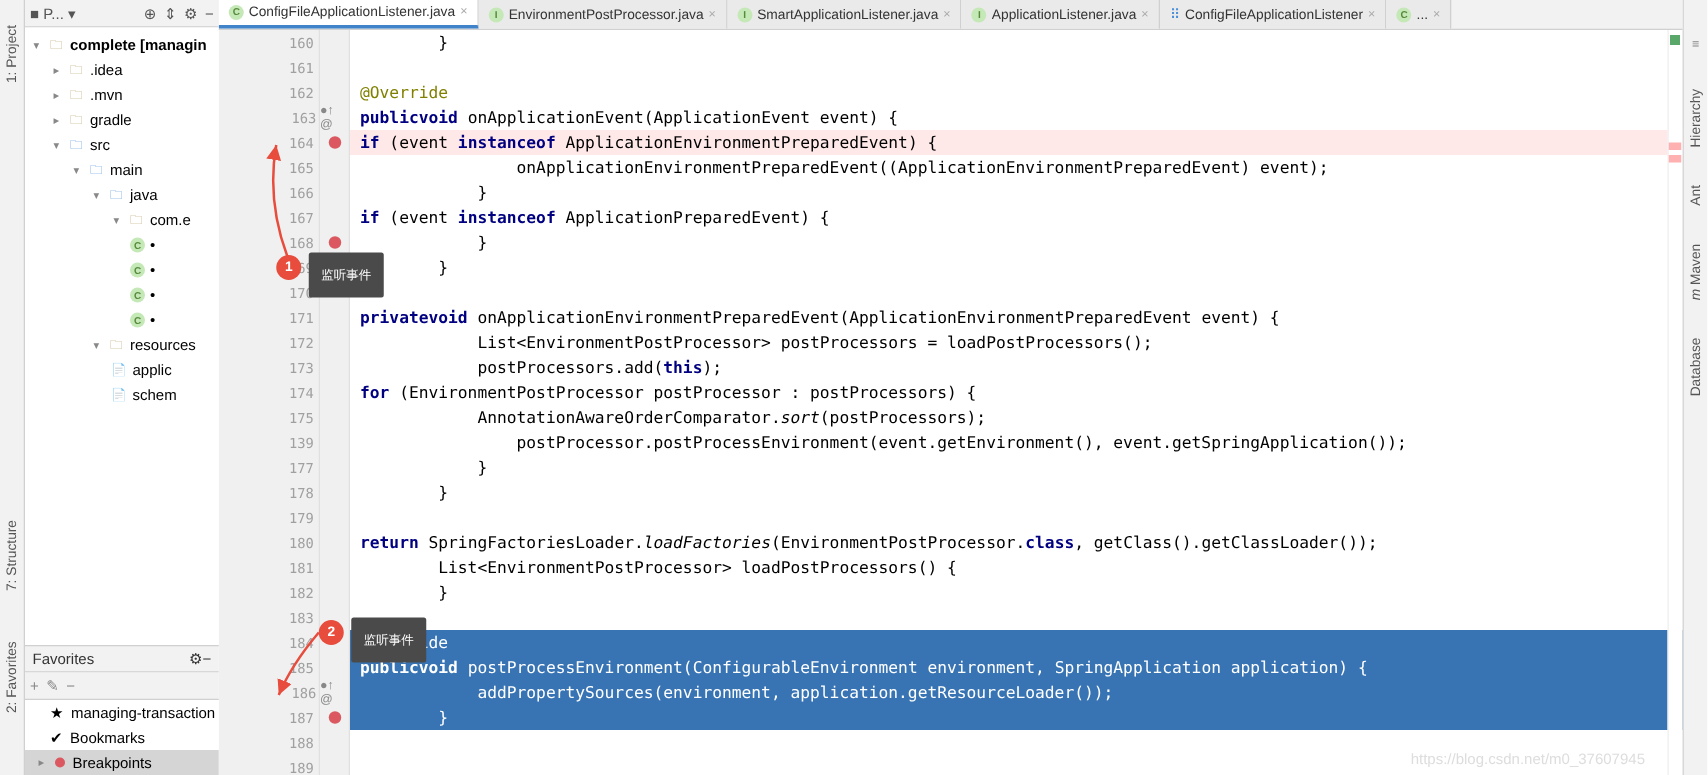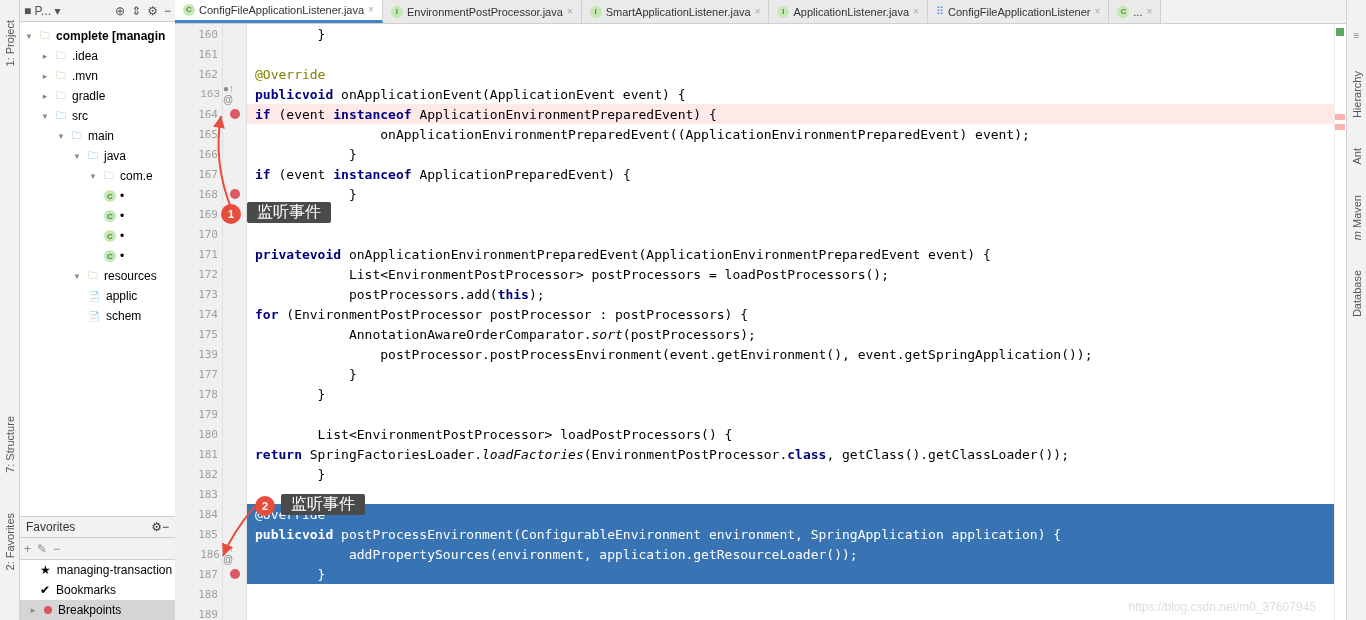--- a/index.html
+++ b/index.html
@@ -24,36 +24,36 @@
 .bp { width:8px; height:8px; background:#db5860; border-radius:50%; }
 .editor-area { flex:1; display:flex; flex-direction:column; position:relative; }
 .tabs { height:24px; background:#f2f2f2; border-bottom:1px solid #d0d0d0; display:flex; align-items:flex-end; overflow:hidden; }
 .tab { height:23px; display:flex; align-items:center; padding:0 8px; gap:4px; background:#eaeaea; border-right:1px solid #d0d0d0; cursor:pointer; font-size:11px; color:#333; }
 .tab.active { background:#fff; border-bottom:3px solid #4083c9; height:24px; }
 .tab .x { color:#aaa; font-size:10px; }
 .ticon-c { width:12px; height:12px; background:#c5e8b7; color:#578a3d; border-radius:50%; display:inline-flex; align-items:center; justify-content:center; font-size:8px; font-weight:bold; }
 .ticon-i { width:12px; height:12px; background:#c5e8b7; color:#578a3d; border-radius:50%; display:inline-flex; align-items:center; justify-content:center; font-size:8px; font-weight:bold; }
 .ticon-xml { color:#4a8fd8; font-size:11px; }
 .code-wrap { flex:1; display:flex; overflow:hidden; position:relative; }
-.gutter { width:48px; background:#f0f0f0; border-right:1px solid #e0e0e0; }
+.gutter { width:81px; background:#f0f0f0; border-right:1px solid #e0e0e0; }
 .gutter-line { height:20px; display:flex; align-items:center; justify-content:flex-end; padding-right:4px; color:#a0a0a0; font-family:Consolas,monospace; font-size:11px; position:relative; }
 .marks { width:24px; background:#f0f0f0; border-right:1px solid #e0e0e0; }
 .mark-line { height:20px; display:flex; align-items:center; justify-content:center; position:relative; }
 .mark-bp { width:10px; height:10px; background:#db5860; border-radius:50%; }
 .mark-ov { font-size:10px; color:#888; }
 .code { flex:1; font-family:Consolas,monospace; font-size:13px; position:relative; }
 .code-line { height:20px; display:flex; align-items:center; padding-left:8px; white-space:pre; }
 .hl-red { background:#ffe8e8; }
 .hl-sel { background:#3874b3; color:#fff; }
 .hl-sel .kw,.hl-sel .str,.hl-sel .ann,.hl-sel .fn,.hl-sel .it { color:#fff!important; }
 .kw { color:#000080; font-weight:bold; }
 .ann { color:#808000; }
 .it { font-style:italic; }
 .num-badge { position:absolute; width:20px; height:20px; background:#e74c3c; color:#fff; border-radius:50%; display:flex; align-items:center; justify-content:center; font-size:11px; font-weight:bold; z-index:10; }
-.tip { position:absolute; background:#4a4a4a; color:#fff; padding:0 10px; border-radius:2px; font-size:16px; z-index:10;text-align:center; }
+.tip { position:absolute; background:#4a4a4a; color:#fff; padding:11px 10px; border-radius:2px; font-size:10px; z-index:10;text-align:center; }
 .arrow { position:absolute; z-index:9; }
 .right-rail { width:20px; background:#f2f2f2; border-left:1px solid #d0d0d0; display:flex; flex-direction:column; align-items:center; padding-top:30px; gap:30px; }
 .err-stripe { position:absolute; right:0; top:0; width:12px; height:100%; background:#fff; border-left:1px solid #eee; }
 .es-green { position:absolute; top:4px; right:2px; width:8px; height:8px; background:#59a869; }
 .es-red { position:absolute; right:1px; width:10px; height:6px; background:#ffb0b0; }
 .watermark { position:absolute; right:30px; bottom:6px; color:#ddd; font-size:12px; z-index:5; }
 </style>
 </head>
 <body>
 
@@ -205,21 +205,21 @@
           <span class="ticon-c">C</span>
           <span>...</span>
           <span class="x">×</span>
         </div>
       </div>
     <div class="code-wrap">
       <div class="gutter" id="gutter">
           <div class="gutter-line">160</div>
           <div class="gutter-line">161</div>
           <div class="gutter-line">162</div>
-          <div class="gutter-line" style="padding-right: 2px; font-family: Liberation Mono, monospace;">163</div>
+          <div class="gutter-line" style="padding-right: 2px;">163</div>
           <div class="gutter-line">164</div>
           <div class="gutter-line">165</div>
           <div class="gutter-line">166</div>
           <div class="gutter-line">167</div>
           <div class="gutter-line">168</div>
           <div class="gutter-line">169</div>
           <div class="gutter-line">170</div>
           <div class="gutter-line">171</div>
           <div class="gutter-line">172</div>
           <div class="gutter-line">173</div>
@@ -296,22 +296,22 @@
           <div class="code-line"></div>
           <div class="code-line">        <span class="kw">private</span> <span class="kw">void</span> onApplicationEnvironmentPreparedEvent(ApplicationEnvironmentPreparedEvent event) {</div>
           <div class="code-line">            List&lt;EnvironmentPostProcessor&gt; postProcessors = loadPostProcessors();</div>
           <div class="code-line">            postProcessors.add(<span class="kw">this</span>);</div>
           <div class="code-line">            <span class="kw">for</span> (EnvironmentPostProcessor postProcessor : postProcessors) {</div>
           <div class="code-line">            AnnotationAwareOrderComparator.<span class="it">sort</span>(postProcessors);</div>
           <div class="code-line">                postProcessor.postProcessEnvironment(event.getEnvironment(), event.getSpringApplication());</div>
           <div class="code-line">            }</div>
           <div class="code-line">        }</div>
           <div class="code-line"></div>
+          <div class="code-line">            <span class="kw">return</span> SpringFactoriesLoader.<span class="it">loadFactories</span>(EnvironmentPostProcessor.<span class="kw">class</span>, getClass().getClassLoader());</div>
           <div class="code-line">        List&lt;EnvironmentPostProcessor&gt; loadPostProcessors() {</div>
-          <div class="code-line">            <span class="kw">return</span> SpringFactoriesLoader.<span class="it">loadFactories</span>(EnvironmentPostProcessor.<span class="kw">class</span>, getClass().getClassLoader());</div>
           <div class="code-line">        }</div>
           <div class="code-line"></div>
           <div class="code-line hl-sel">        <span class="ann">@Override</span></div>
           <div class="code-line hl-sel">        <span class="kw">public</span> <span class="kw">void</span> postProcessEnvironment(ConfigurableEnvironment environment, SpringApplication application) {</div>
           <div class="code-line hl-sel">            addPropertySources(environment, application.getResourceLoader());</div>
           <div class="code-line hl-sel">        }</div>
           <div class="code-line"></div>
         </div>
       <div class="err-stripe">
         <div class="es-green"></div>

